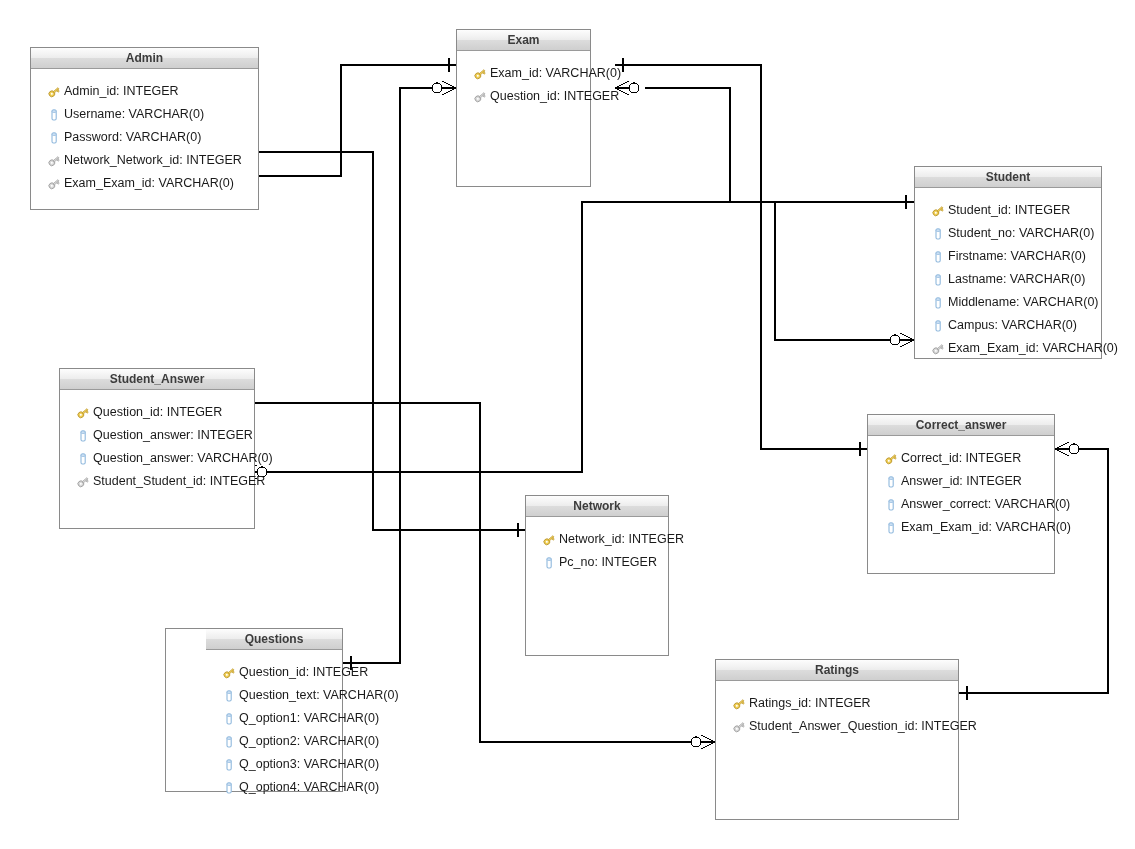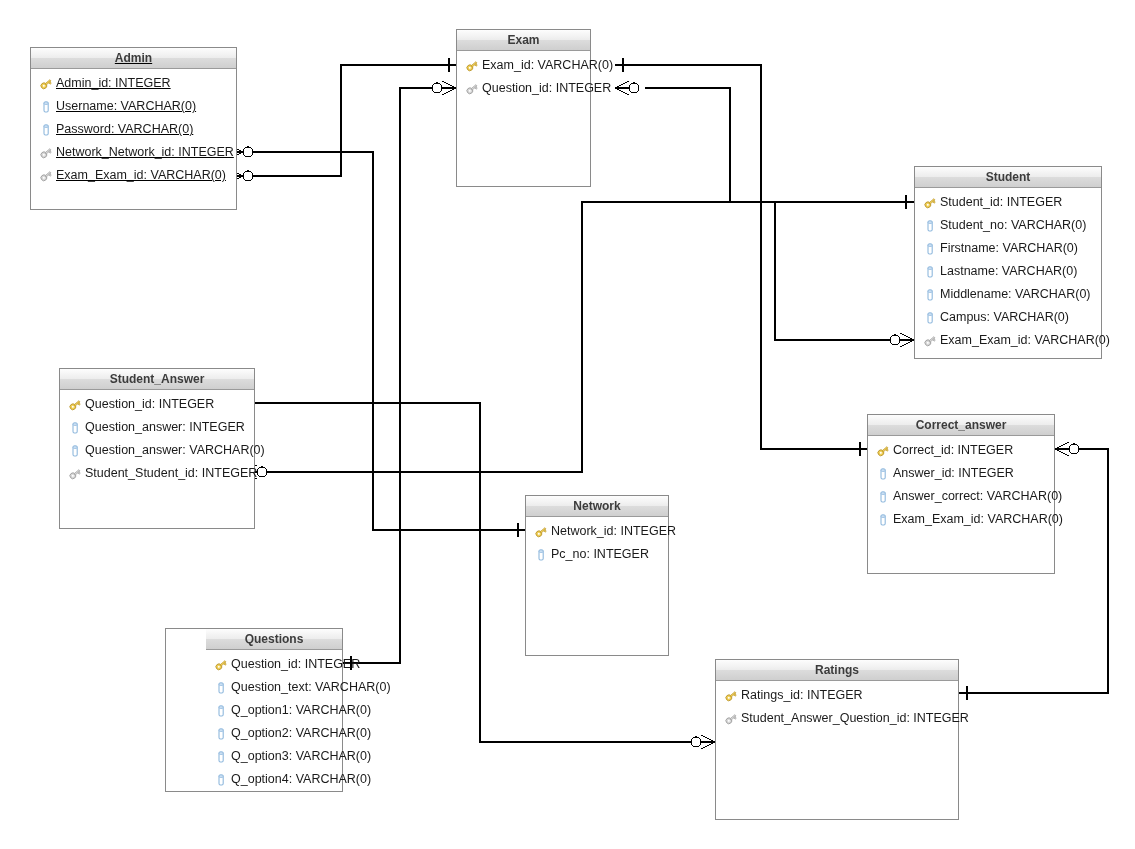--- a/index.html
+++ b/index.html
@@ -27,21 +27,21 @@
     text-align:center;
     font-size:12px;
     font-weight:bold;
     color:#3c3c3c;
     background:linear-gradient(to bottom,#fdfdfd 0%,#ededed 48%,#dcdcdc 52%,#cfcfcf 100%);
     border-bottom:1px solid #9a9a9a;
     box-sizing:border-box;
     overflow:hidden;
     white-space:nowrap;
   }
-  .attr-list{padding:0;margin:3px;list-style:none;}
+  .attr-list{padding:0;margin:11px;list-style:none;}
   .attr{
     height:23px;
     line-height:23px;
     font-size:12.5px;
     color:#1a1a1a;
     white-space:nowrap;
     padding-left:5px;
     display:flex;
     align-items:center;
   }
@@ -168,21 +168,21 @@
       </g>
 
       <g>
         <path d="M 715,742 L 701,735 M 715,742 L 701,749 M 701,742 L 715,742"></path>
         <circle cx="696" cy="742" r="5" fill="#ffffff"></circle>
       </g>
 
     </g>
   </svg>
 
-<div class="entity" style="left: 30px; top: 47px; width: 207px; height: 163px; text-decoration: underline;">
+<div class="entity" style="left: 30px; top: 47px; width: 229px; height: 163px;">
       <div class="entity-header">Admin</div>
       <ul class="attr-list">
         <li class="attr">
           <span class="icon">
             <svg width="14" height="14" viewBox="0 0 14 14">
               <g transform="rotate(-40 7 7)">
                 <circle cx="4.2" cy="7" r="2.9" fill="#f0cf55" stroke="#b8932c" stroke-width="0.8"></circle>
                 <circle cx="4.2" cy="7" r="1.0" fill="#ffffff"></circle>
                 <rect x="6.4" y="6.2" width="6.4" height="1.7" fill="#f0cf55" stroke="#b8932c" stroke-width="0.6"></rect>
                 <rect x="10.0" y="7.8" width="1.5" height="2.0" fill="#f0cf55" stroke="#b8932c" stroke-width="0.6"></rect>

